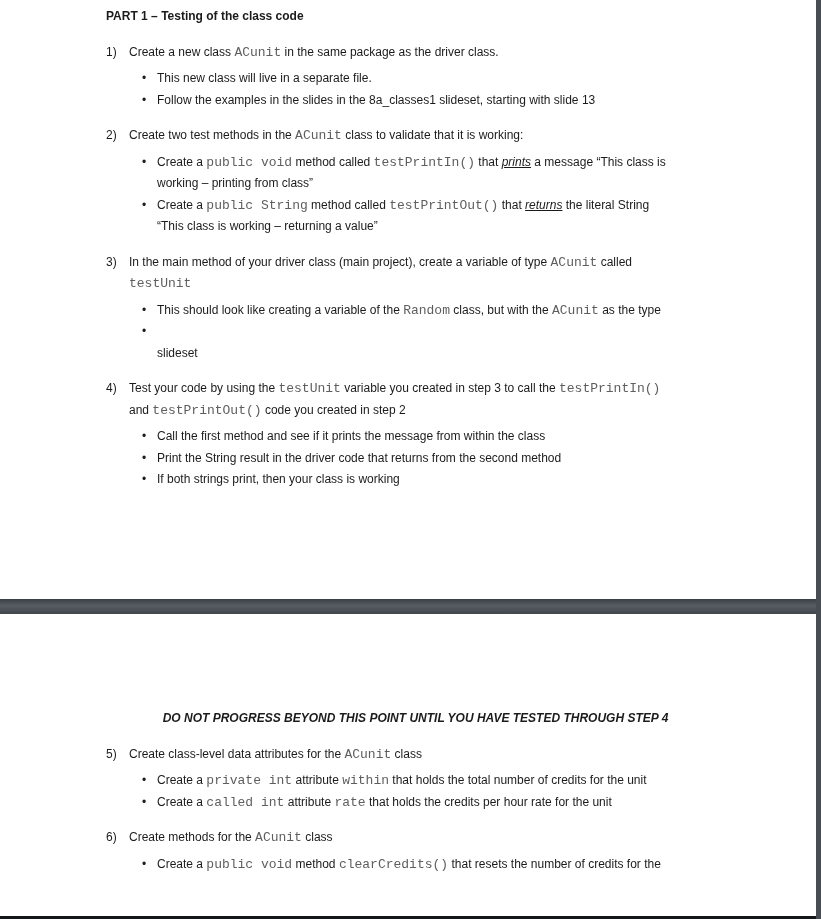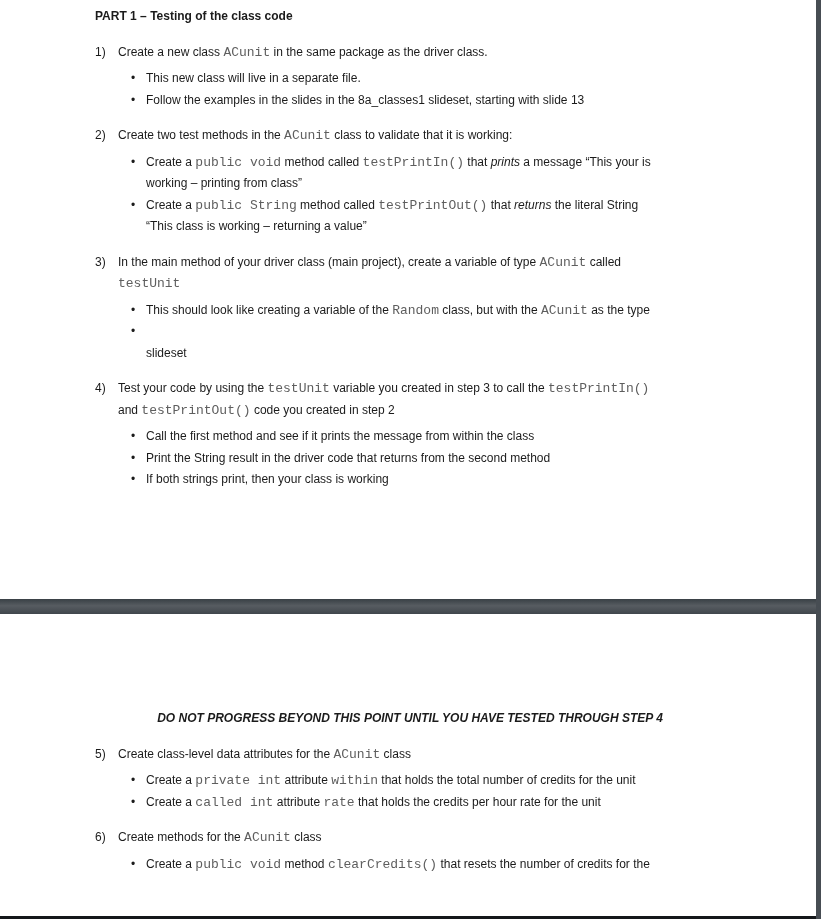--- a/index.html
+++ b/index.html
@@ -1,37 +1,37 @@
 <!DOCTYPE html>
 <html><head>
 <meta charset="utf-8">
 <style>
   html,body{margin:0;padding:0;}
   body{
     width:821px;height:919px;overflow:hidden;background:#ffffff;
     font-family:"Liberation Sans",sans-serif;font-size:12px;line-height:21.5px;color:#1b1b1b;
   }
   .viewport{position:relative;width:821px;height:919px;background:#ffffff;}
-  .page{box-sizing:border-box;padding-left:95px;padding-right:96px;overflow:hidden;background:#ffffff;}
+  .page{box-sizing:border-box;padding-left:95px;padding-right:96px;overflow:hidden;background:#ffffff;margin-left:11px;}
   .page1{height:599px;padding-top:6px;}
   .page2{height:302px;border-radius:17px;}
   .pagebreak{height:15px;background:linear-gradient(#394045,#575c61 45%,#40464c);}
   .bottombar{position:absolute;left:0;bottom:0;width:100%;height:3px;background:#14171a;}
   .rightbar{position:absolute;top:0;right:0;width:5px;height:100%;background:#474d53;}
   .heading{font-weight:bold;}
   .item-block{margin-top:14px;}
   .irow{display:flex;}
   .num{flex:0 0 23px;}
   .itext{flex:1;}
   .bullets{margin-top:5px;padding-left:36px;}
   .brow{display:flex;}
   .dot{flex:0 0 15px;}
   .btext{flex:1;}
   .code{font-family:"Liberation Mono","DejaVu Sans Mono",monospace;color:#5e5e5e;font-size:13px;}
-  .iu{font-style:italic;}
+  .iu{font-style:italic;text-decoration:underline;}
   .uline{text-decoration:underline;}
   .notice{font-weight:bold;font-style:italic;text-align:center;}
   .notice1{margin-top:94px;}
   .notice2{margin-top:22px;}
 </style>
 </head>
 <body>
 
 <div class="viewport">
   <div class="page page1">
@@ -54,21 +54,21 @@
           </div>
         </div>
         <div class="item-block">
           <div class="irow">
             <span class="num">2)</span>
             <div class="itext"><span>Create two test methods in the </span><span class="code">ACunit</span><span> class to validate that it is working:</span></div>
           </div>
           <div class="bullets">
             <div class="brow">
               <span class="dot">•</span>
-              <div class="btext"><span>Create a </span><span class="code">public void</span><span> method called </span><span class="code">testPrintIn()</span><span> that </span><span class="iu">prints</span><span> a message “This your is</span><br><span>working – printing from class”</span></div>
+              <div class="btext"><span>Create a </span><span class="code">public void</span><span> method called </span><span class="code">testPrintIn()</span><span> that </span><span class="iu">prints</span><span> a message “This class is</span><br><span>working – printing from class”</span></div>
             </div>
             <div class="brow">
               <span class="dot">•</span>
               <div class="btext"><span>Create a </span><span class="code">public String</span><span> method called </span><span class="code">testPrintOut()</span><span> that </span><span class="iu">returns</span><span> the literal String</span><br><span>“This class is working – returning a value”</span></div>
             </div>
           </div>
         </div>
         <div class="item-block">
           <div class="irow">
             <span class="num">3)</span>

